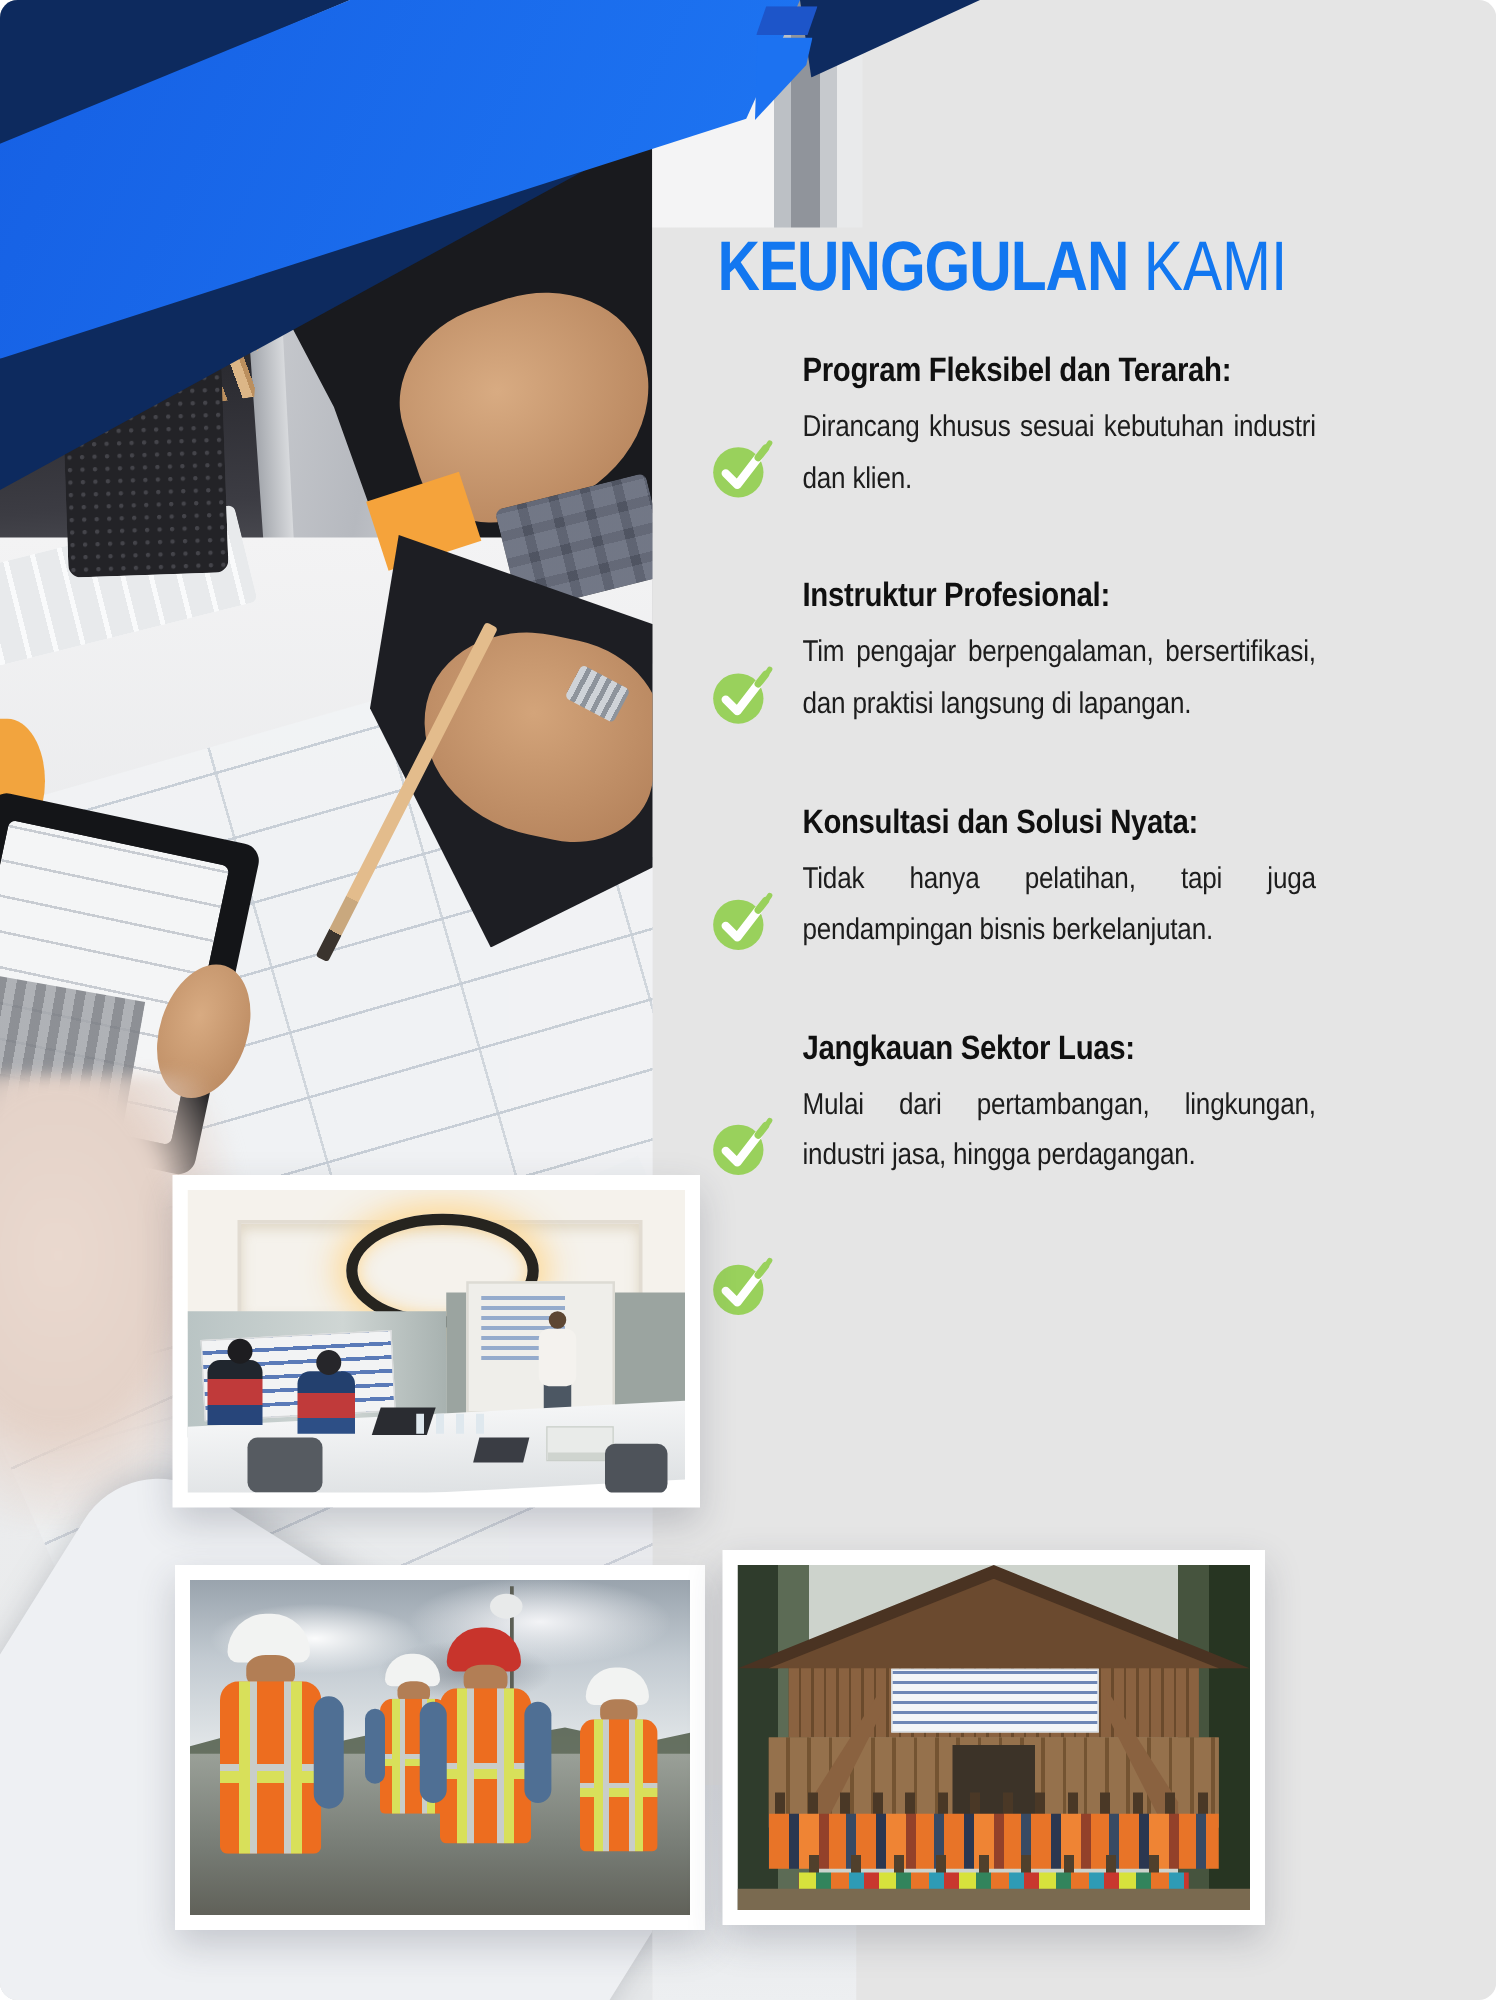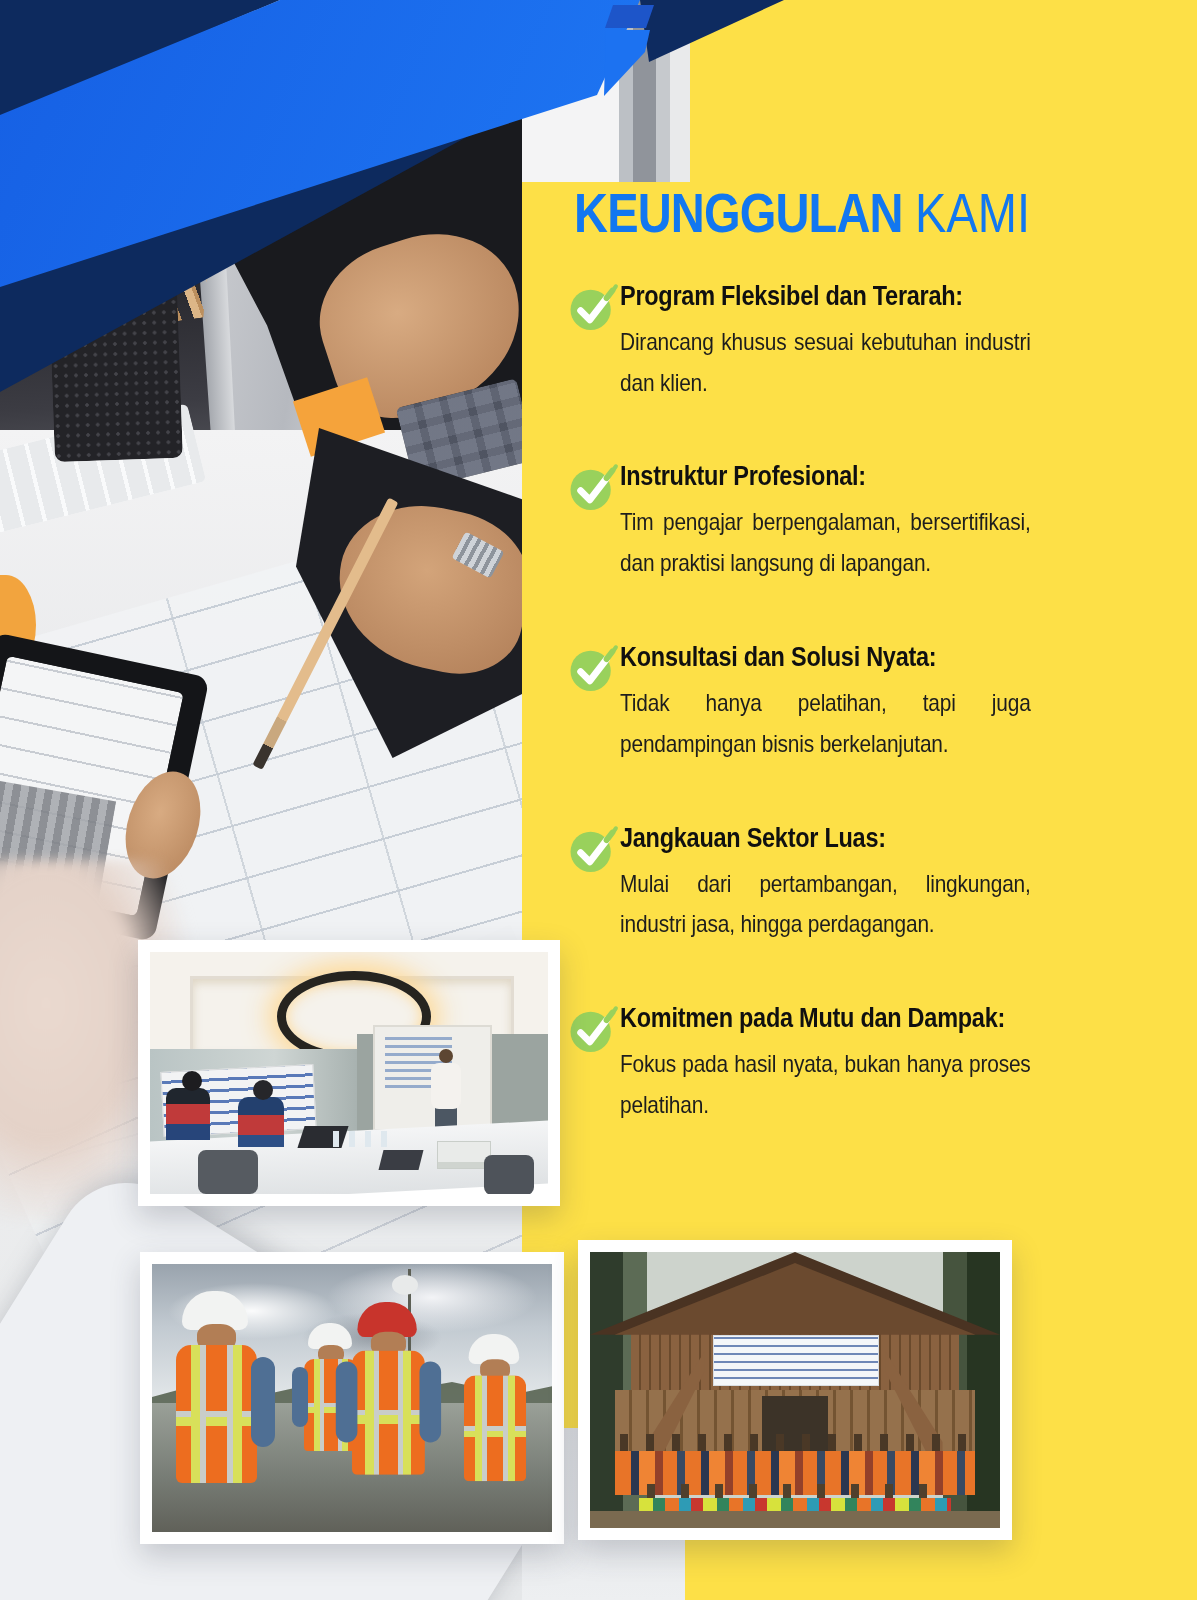--- a/index.html
+++ b/index.html
@@ -1,17 +1,17 @@
 <!DOCTYPE html>
 <html><head>
 <meta charset="utf-8">
 <style>
   html,body{margin:0;padding:0;background:#ffffff;}
-  .page{position:relative;width:1197px;height:1600px;overflow:hidden;background:#fde047;
-        font-family:"Liberation Sans", sans-serif;}
+  .page{position:relative;width:1197px;height:1600px;overflow:hidden;background:#e5e5e5;
+        font-family:"Liberation Sans", sans-serif;border-radius:14px;}
 
   
   .bg-main{position:absolute;left:0;top:0;width:522px;height:1600px;background:#e9eaec;overflow:hidden;}
   .bg-wall{position:absolute;left:0;top:0;width:100%;height:540px;
      background:linear-gradient(100deg,#d9dadc 0%,#cbcdd1 38%,#b6b9bf 58%,#e0e1e3 78%,#eceded 100%);}
   .bg-monitor{position:absolute;left:-45px;top:228px;width:250px;height:255px;
      background:linear-gradient(180deg,#1f1f24,#3c3c43 70%,#55565c);transform:rotate(-4deg);border-radius:6px;}
   .bg-monitor-edge{position:absolute;left:196px;top:250px;width:36px;height:250px;
      background:linear-gradient(90deg,#8f939a,#d8dadd);transform:rotate(-3deg);}
   .bg-suit{position:absolute;left:168px;top:52px;width:354px;height:570px;background:#191a1e;
@@ -83,21 +83,21 @@
      clip-path:polygon(280px 0,640px 0,597px 95px,0 287px,0 115px);}
   .blue-darkpar{background:#1d55c9;clip-path:polygon(613px 5px,654px 5px,646px 28px,605px 28px);}
   .blue-flag{background:#1c72f1;clip-path:polygon(606px 30px,650px 30px,645px 52px,604px 96px);}
 
   
   .content{position:absolute;left:568px;top:184px;width:486px;}
   .title{margin:0 0 38px 6px;white-space:nowrap;font-size:56px;line-height:1.05;
      color:#1277f0;transform:scaleX(.84);transform-origin:left;letter-spacing:-1px;}
   .title .strong{font-weight:800;}
   .title .light{font-weight:400;letter-spacing:0;}
-  .adv-item{display:flex;gap:0;margin-bottom:58px;align-items:flex-start;}
+  .adv-item{display:flex;gap:22px;margin-bottom:58px;align-items:flex-end;}
   .check{flex:0 0 52px;width:52px;height:52px;margin-top:2px;}
   .adv-text{width:414px;}
   .adv-title{margin:0 0 10px;font-size:27px;font-weight:800;color:#101010;white-space:nowrap;
      transform:scaleX(.87);transform-origin:left;letter-spacing:-.3px;}
   .adv-body{margin:0;width:472px;font-size:24px;line-height:1.7;color:#1d1d1d;text-align:justify;
      transform:scaleX(.87);transform-origin:left;letter-spacing:-.2px;}
 
   
   .photo{position:absolute;background:#ffffff;padding:12px;box-shadow:0 12px 28px rgba(50,55,75,.22);}
   .photo-inner{position:relative;width:100%;height:100%;overflow:hidden;}
@@ -290,24 +290,20 @@
       </div>
     </div>
 
     <div class="adv-item">
       <svg class="check" viewBox="0 0 62 62">
         <circle cx="27" cy="32" r="24" fill="#99d15c"></circle>
         <path d="M15 33 L26 44 L46 18" stroke="#ffffff" stroke-width="8" fill="none" stroke-linecap="round" stroke-linejoin="round"></path>
         <path d="M46 18 L53 9" stroke="#99d15c" stroke-width="7" stroke-linecap="round"></path>
         <path d="M55 7 L57 4" stroke="#99d15c" stroke-width="5" stroke-linecap="round"></path>
       </svg>
-      <div class="adv-text">
-        <h2 class="adv-title">Komitmen pada Mutu dan Dampak:</h2>
-        <p class="adv-body">Fokus pada hasil nyata, bukan hanya proses pelatihan.</p>
-      </div>
     </div>
   </div>
 
   <figure class="photo photo-meeting" style="margin:0">
     <div class="photo-inner">
       <div class="m-ceiling"></div>
       <div class="m-recess"></div>
       <div class="m-lamp"></div>
       <div class="m-wall-l"></div>
       <div class="m-banner"></div>

